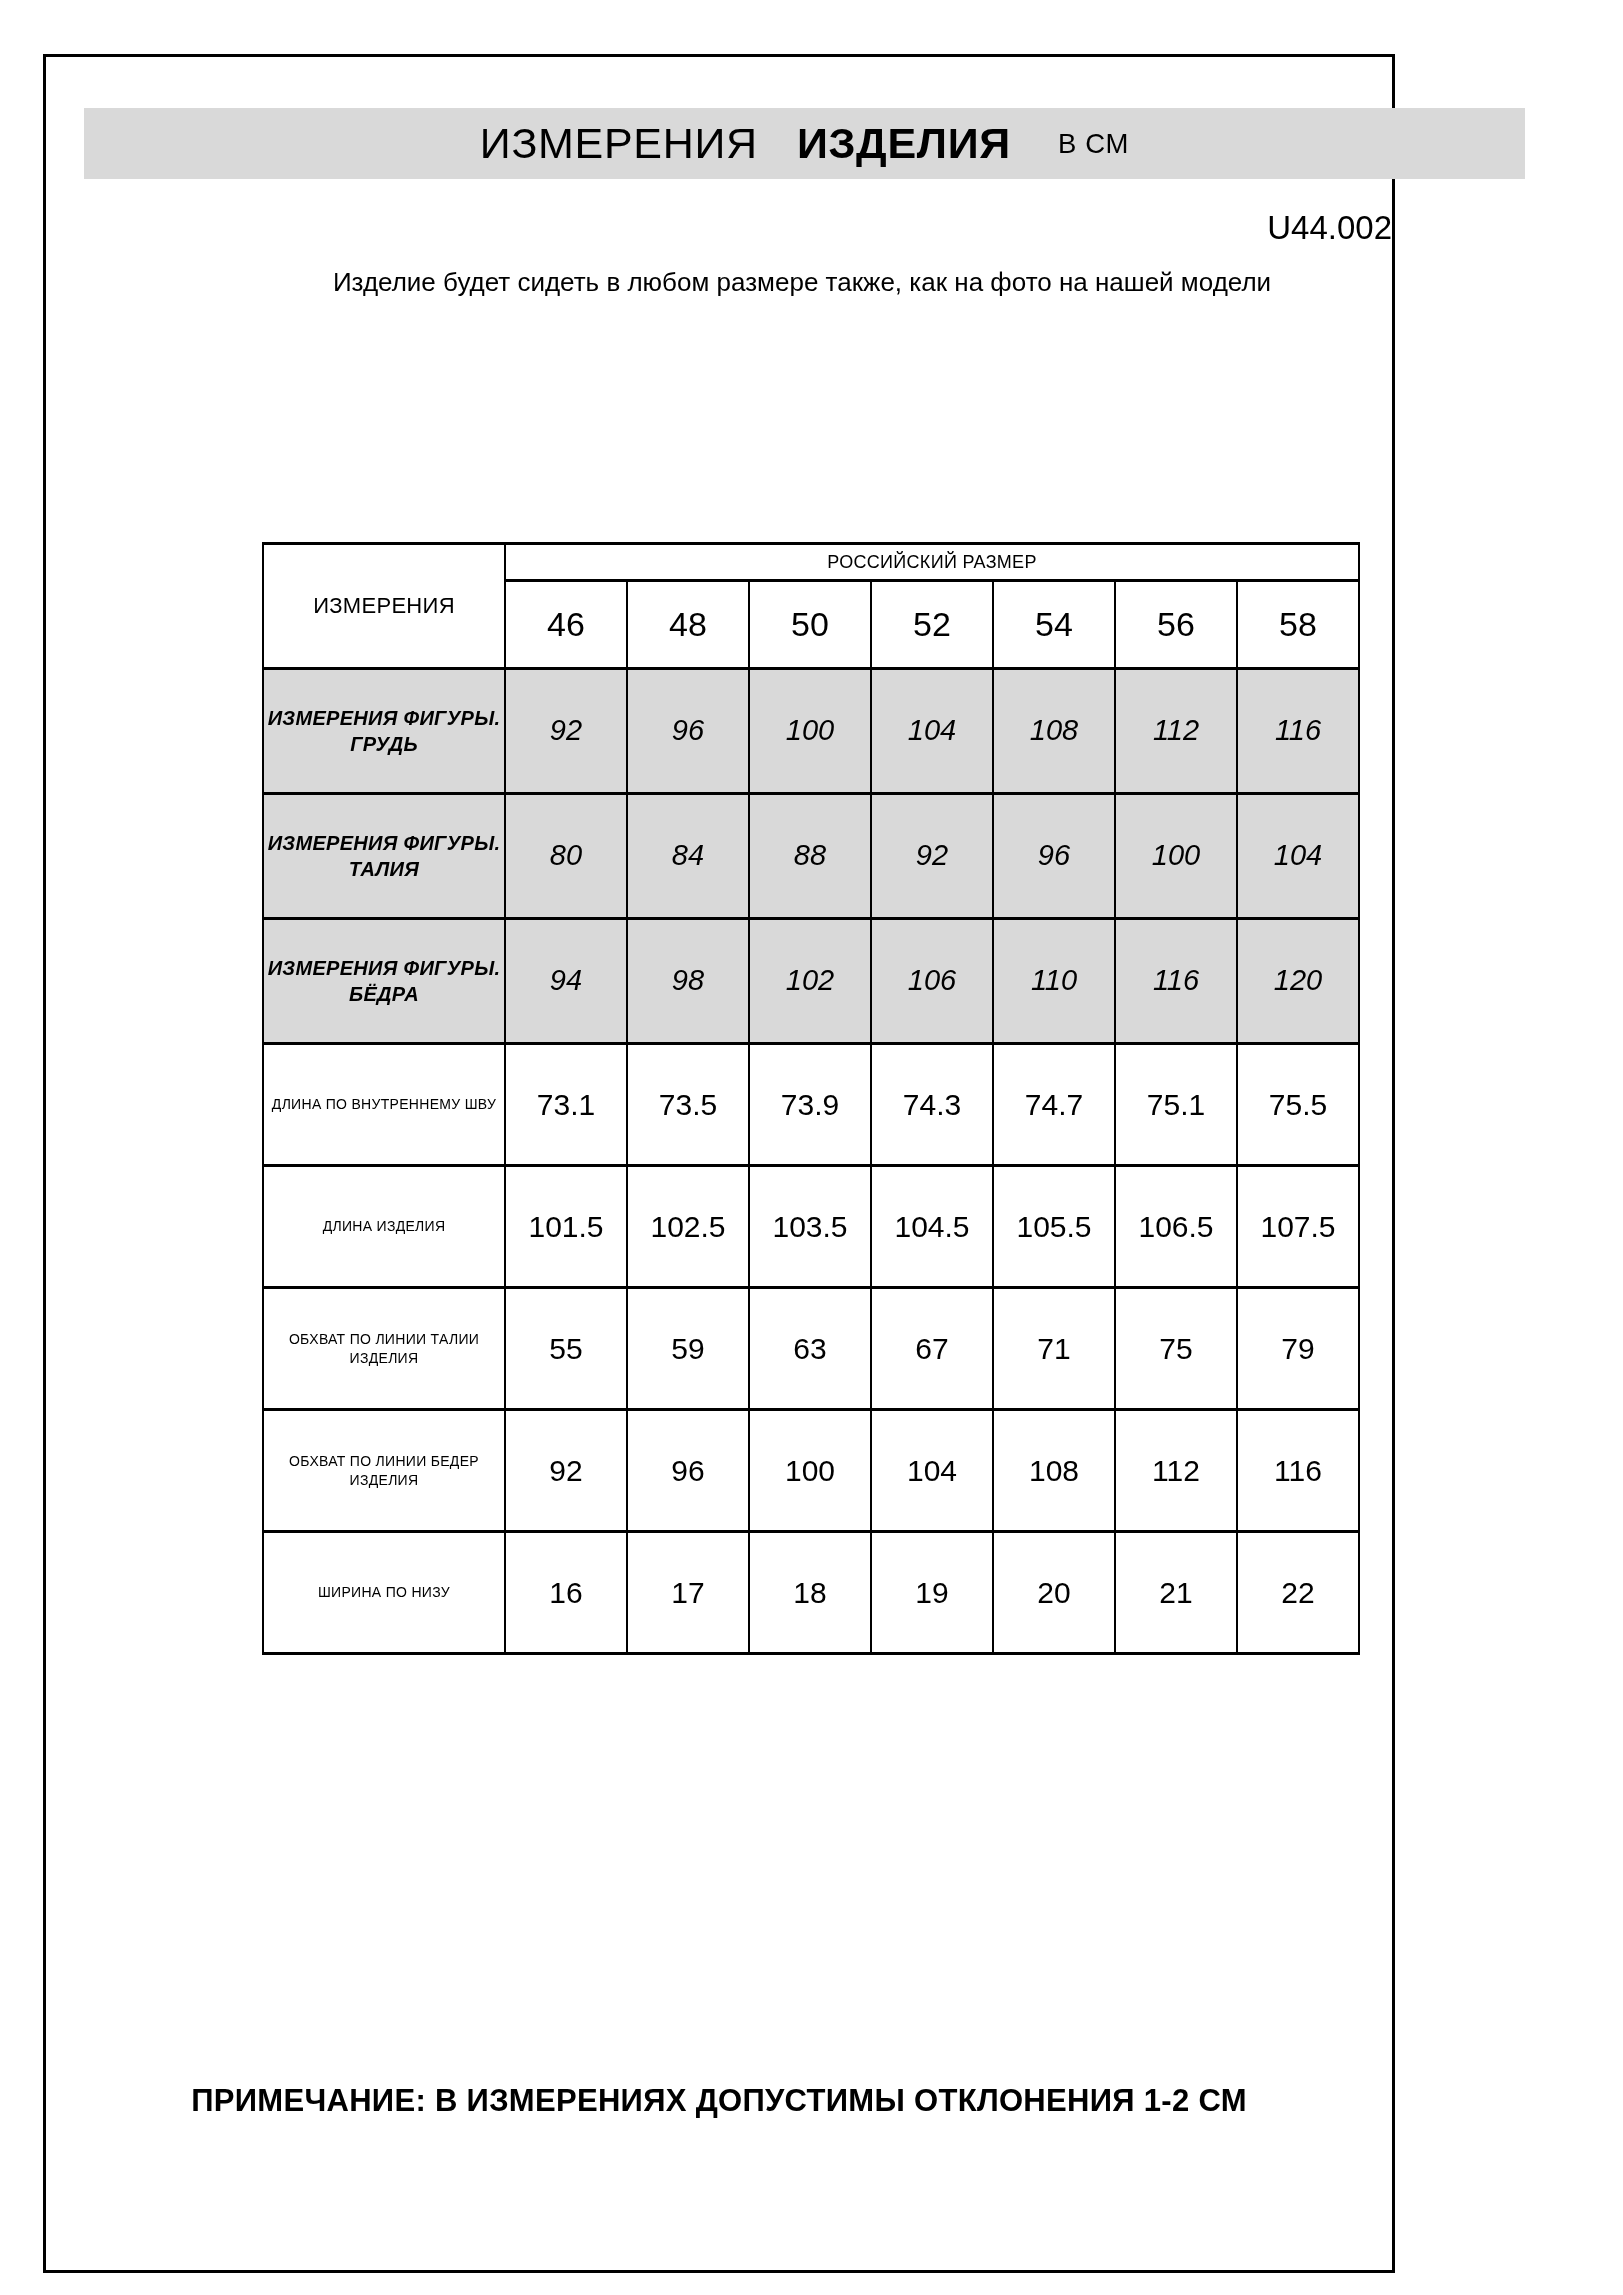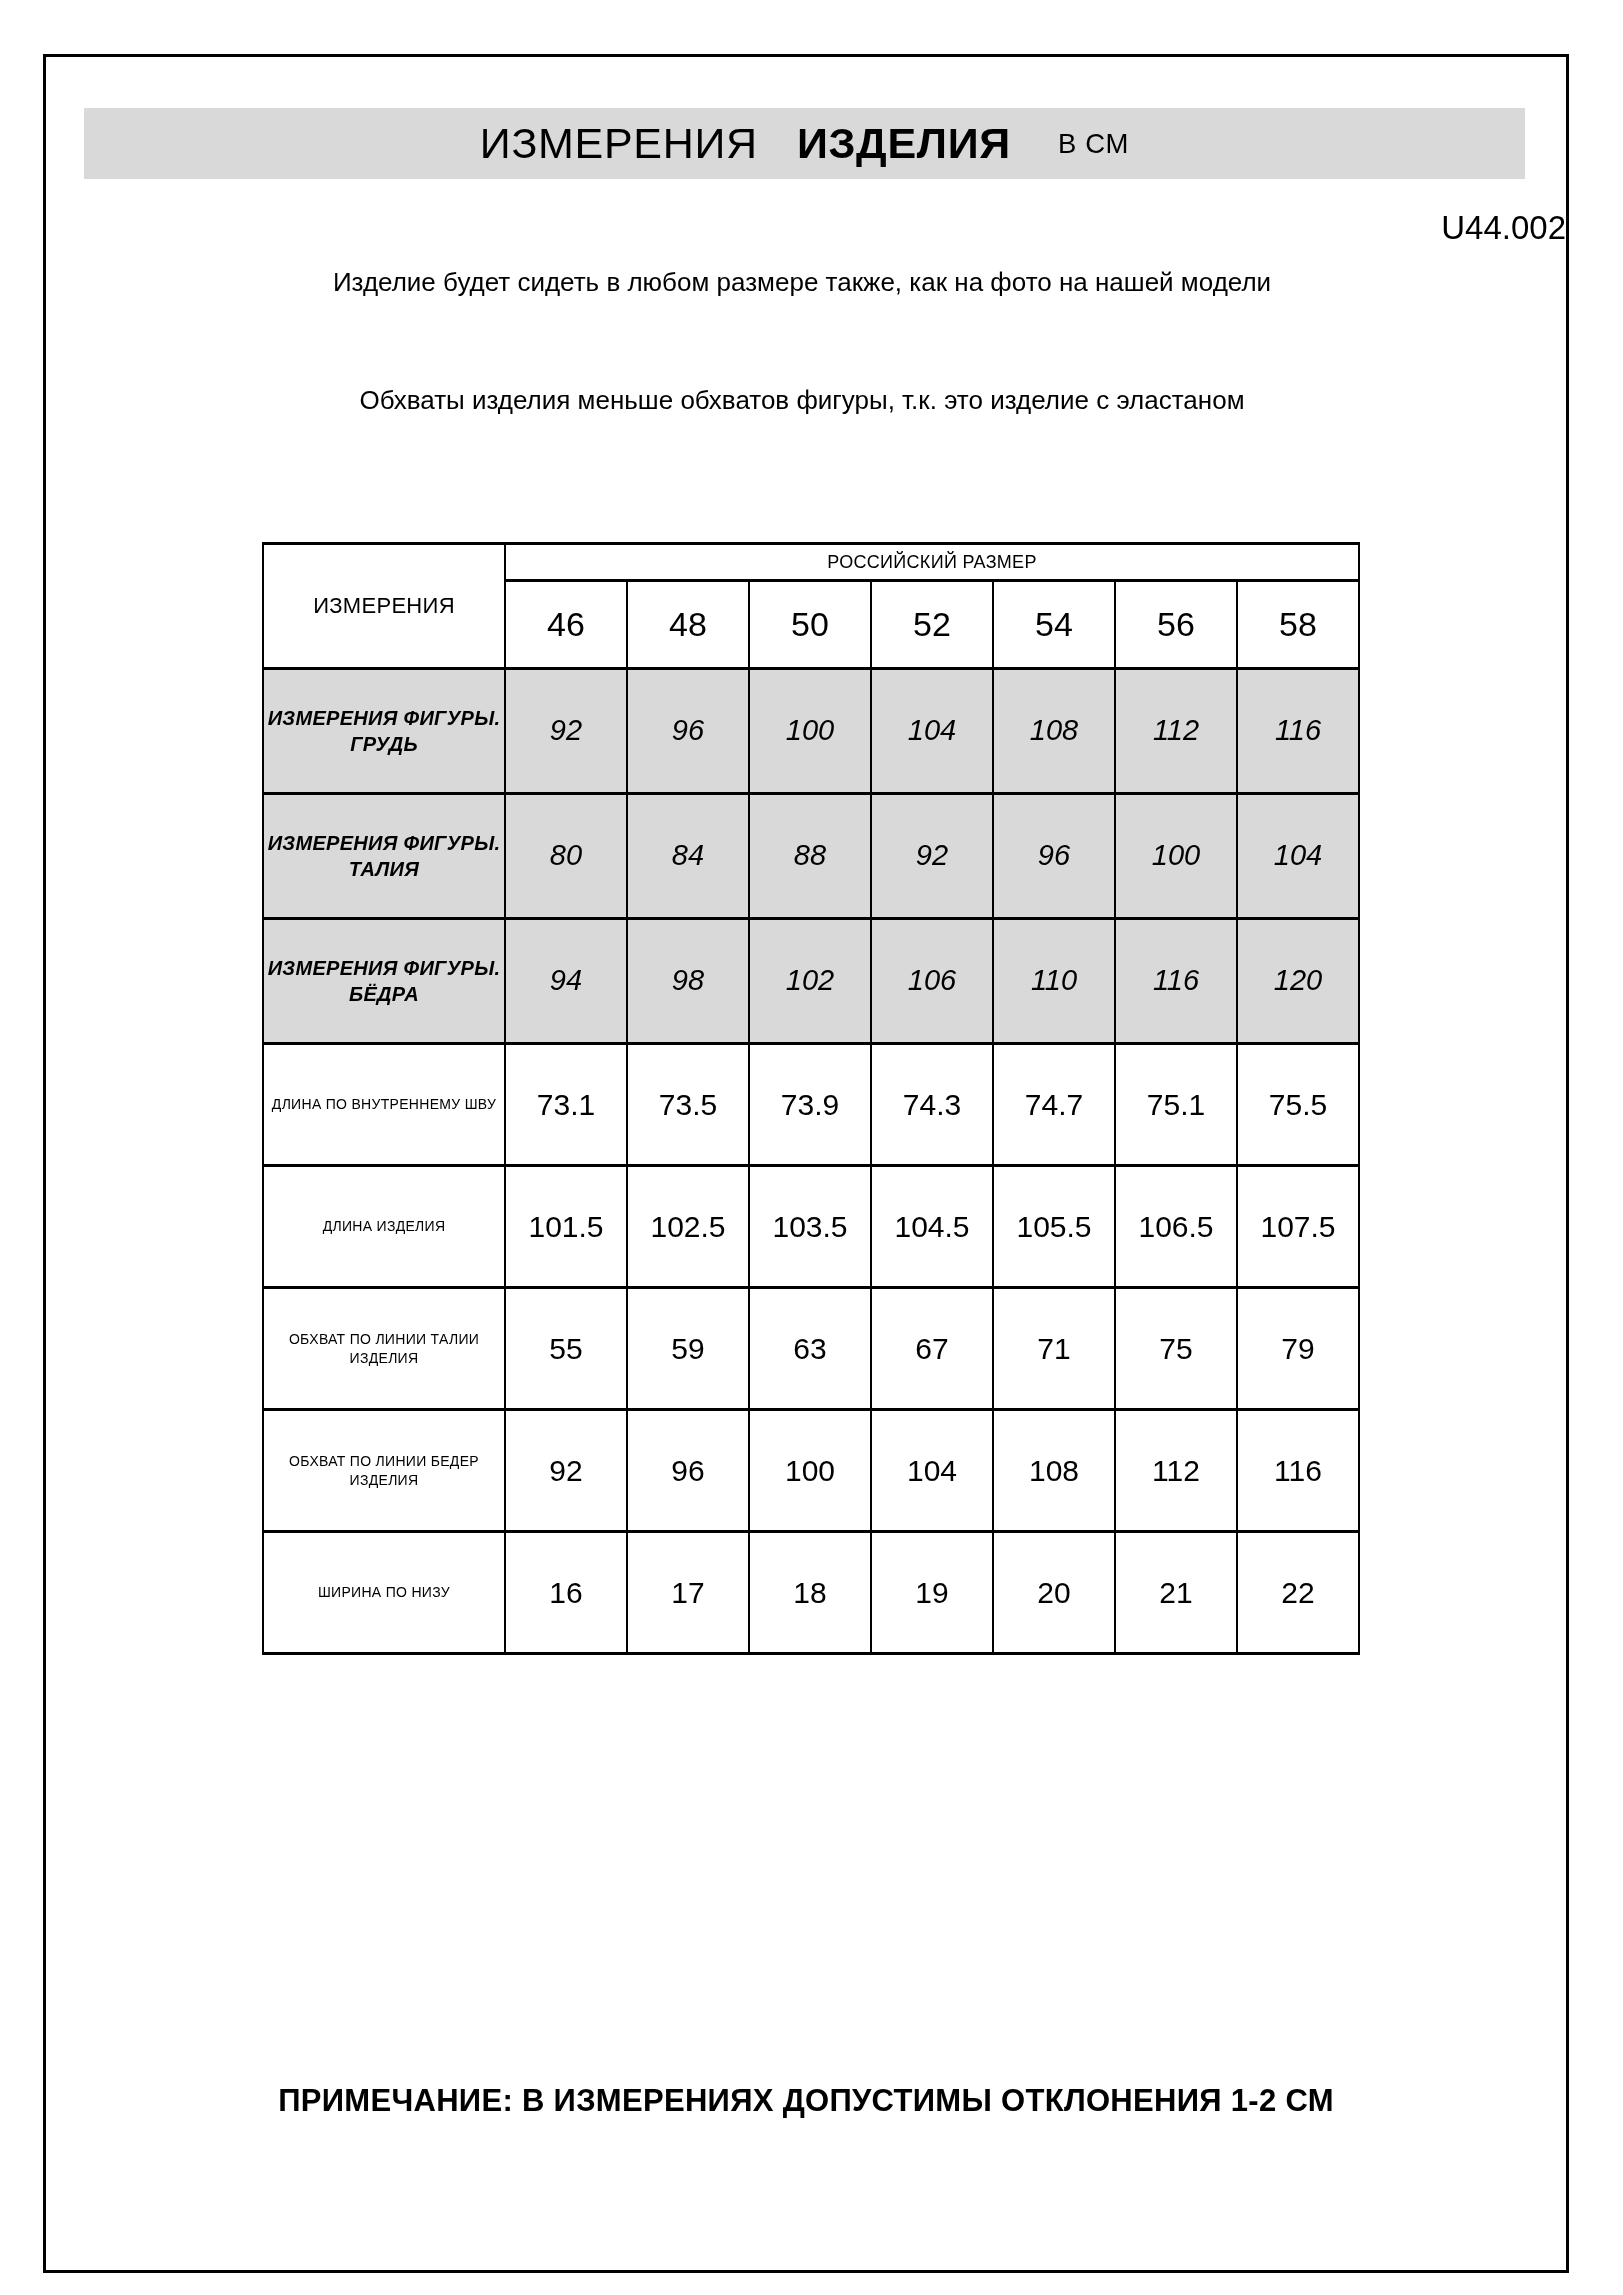--- a/index.html
+++ b/index.html
@@ -14,21 +14,21 @@
     font-family: "Liberation Sans", sans-serif;
     color: #000000;
     -webkit-font-smoothing: none;
   }
 
   
   .page-frame {
     position: absolute;
     left: 43px;
     top: 54px;
-    width: 1526px;      
+    width: 1352px;      
     height: 2219px;     
     border: 3.3px solid #000000;
     box-sizing: border-box;
     background: #ffffff;
   }
 
   .page-inner {
     position: relative;
     width: 100%;
     height: 100%;
@@ -181,21 +181,20 @@
     <div class="title-band">
       <span class="title-main">ИЗМЕРЕНИЯ</span>
       <span class="title-strong">ИЗДЕЛИЯ</span>
       <span class="title-unit">В СМ</span>
     </div>
 
     <div class="article-code">U44.002</div>
 
     <div class="note-block note-1">Изделие будет сидеть в любом размере также, как на фото на нашей модели</div>
 
-    <div class="note-block note-2">Обхваты изделия меньше обхватов фигуры, т.к. это изделие с эластаном</div>
 
     <table class="size-table">
       <colgroup>
         <col class="col-label">
         <col class="col-size">
           <col class="col-size">
           <col class="col-size">
         <col class="col-size">
           <col class="col-size">
           <col class="col-size">

